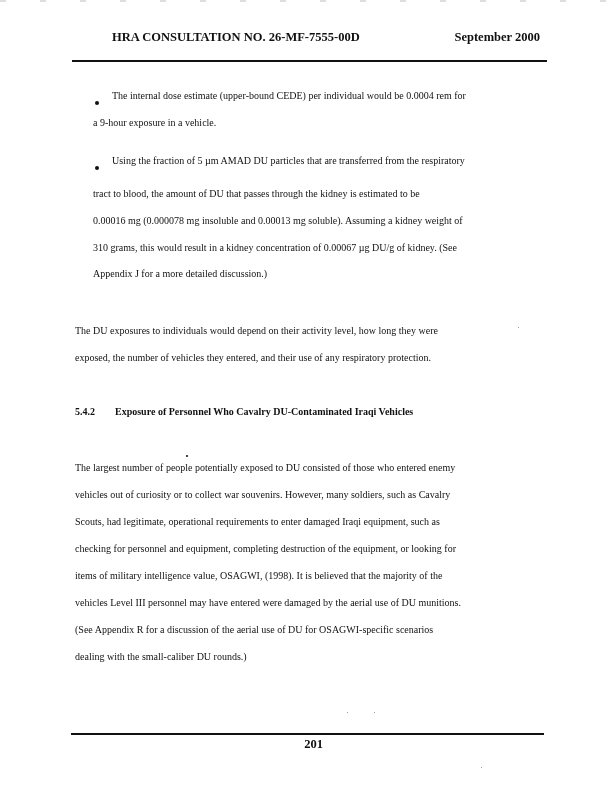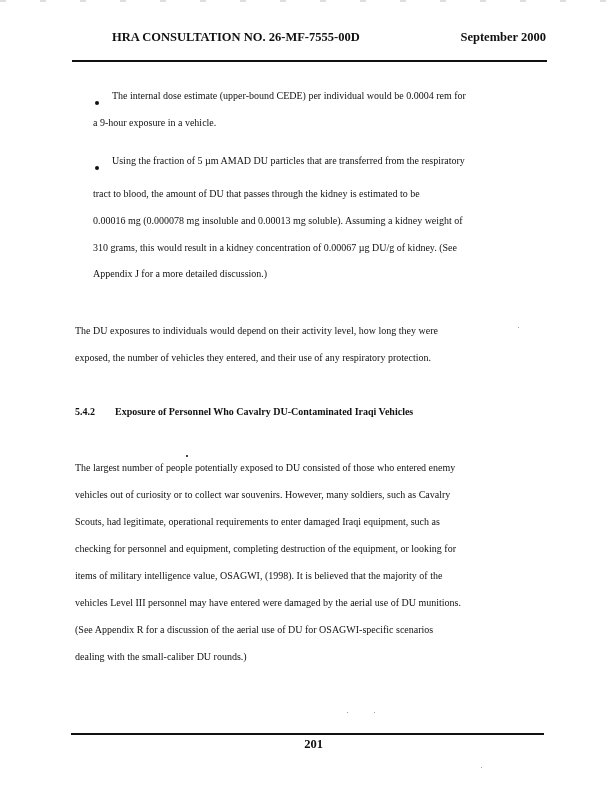--- a/index.html
+++ b/index.html
@@ -11,21 +11,21 @@
     .scan-edge {
       position: absolute; left: 0; top: 0; width: 611px; height: 2px;
       background: repeating-linear-gradient(90deg, #bdbdbd 0 6px, transparent 6px 40px);
       opacity: 0.5;
     }
     .header {
       position: absolute; left: 72px; top: 30px; width: 474px;
       font-weight: bold; font-size: 12.5px;
     }
     .header .left { position: absolute; left: 0; top: 0; margin-left: 40px; }
-    .header .right { position: absolute; right: 0; top: 0; }
+    .header .right { position: absolute; right: 6px; top: 0; }
     .rule {
       position: absolute; left: 72px; width: 475px; height: 2px; background: #111;
     }
     .rule.top { top: 60px; }
     .rule.bottom { top: 733px; width: 473px; left: 71px; }
     .text { position: absolute; font-size: 10px; white-space: nowrap; }
     .bullet-dot {
       position: absolute; width: 4px; height: 4px; border-radius: 50%; background: #111;
     }
     .heading { font-weight: bold; }

